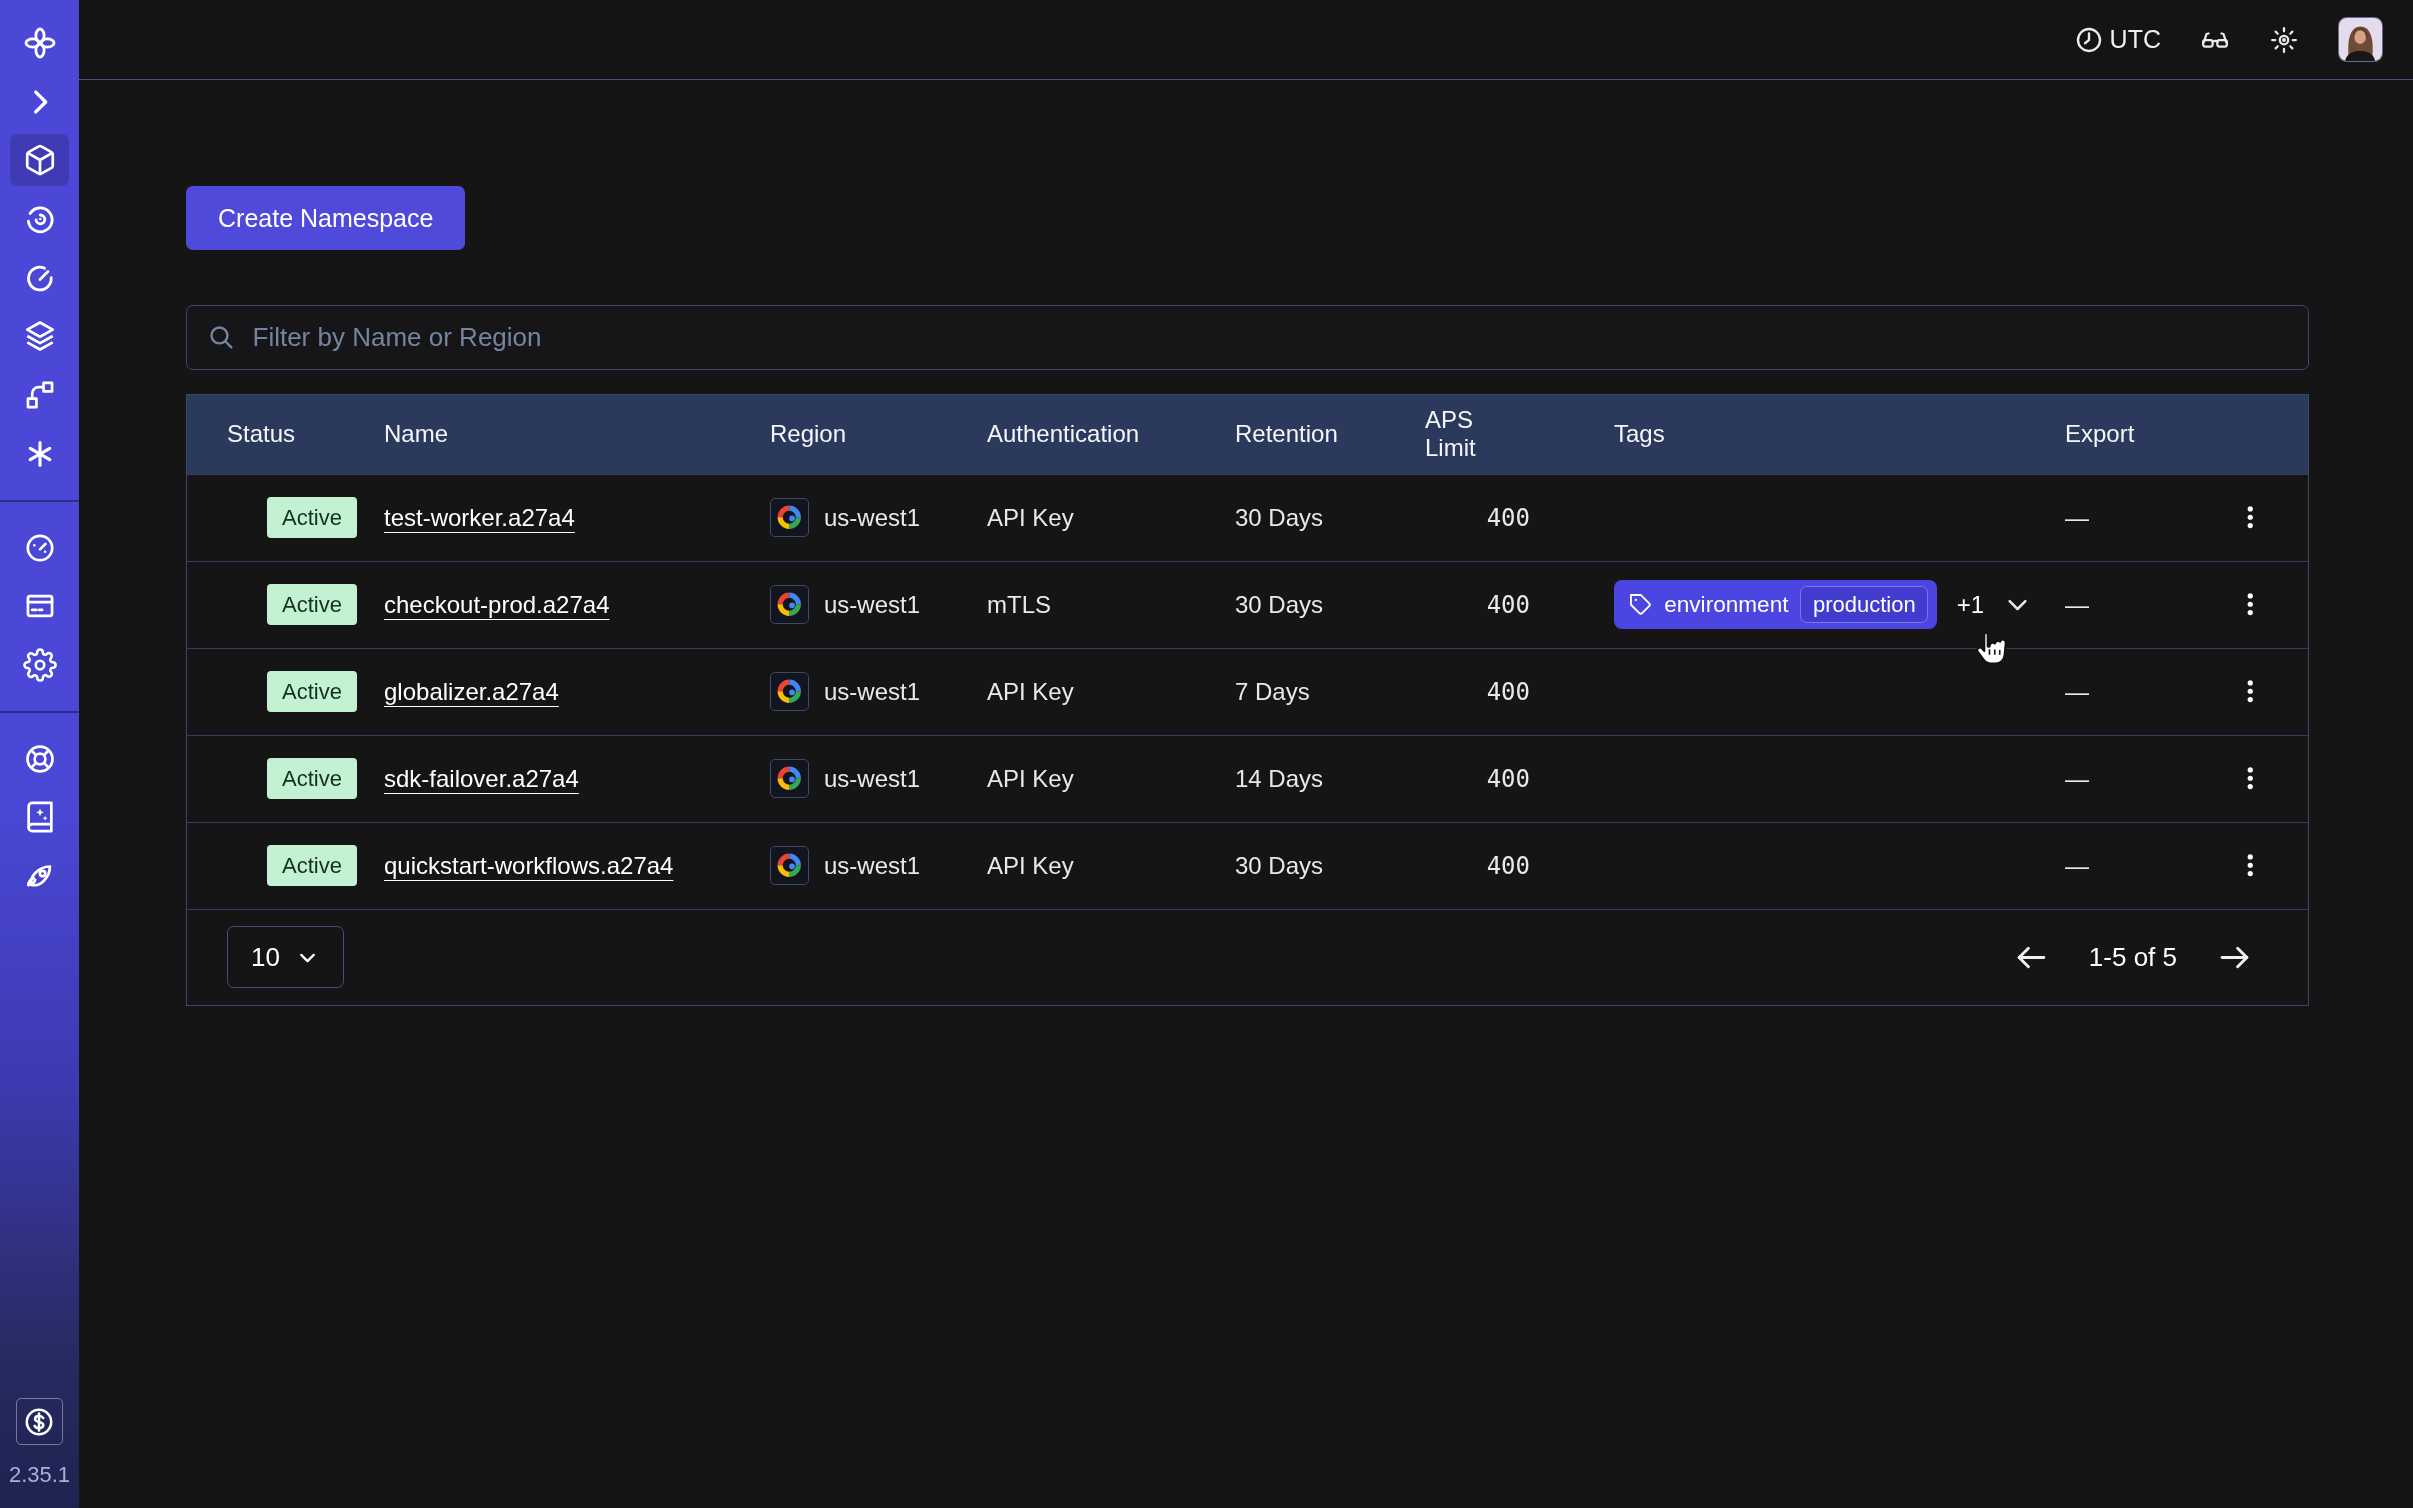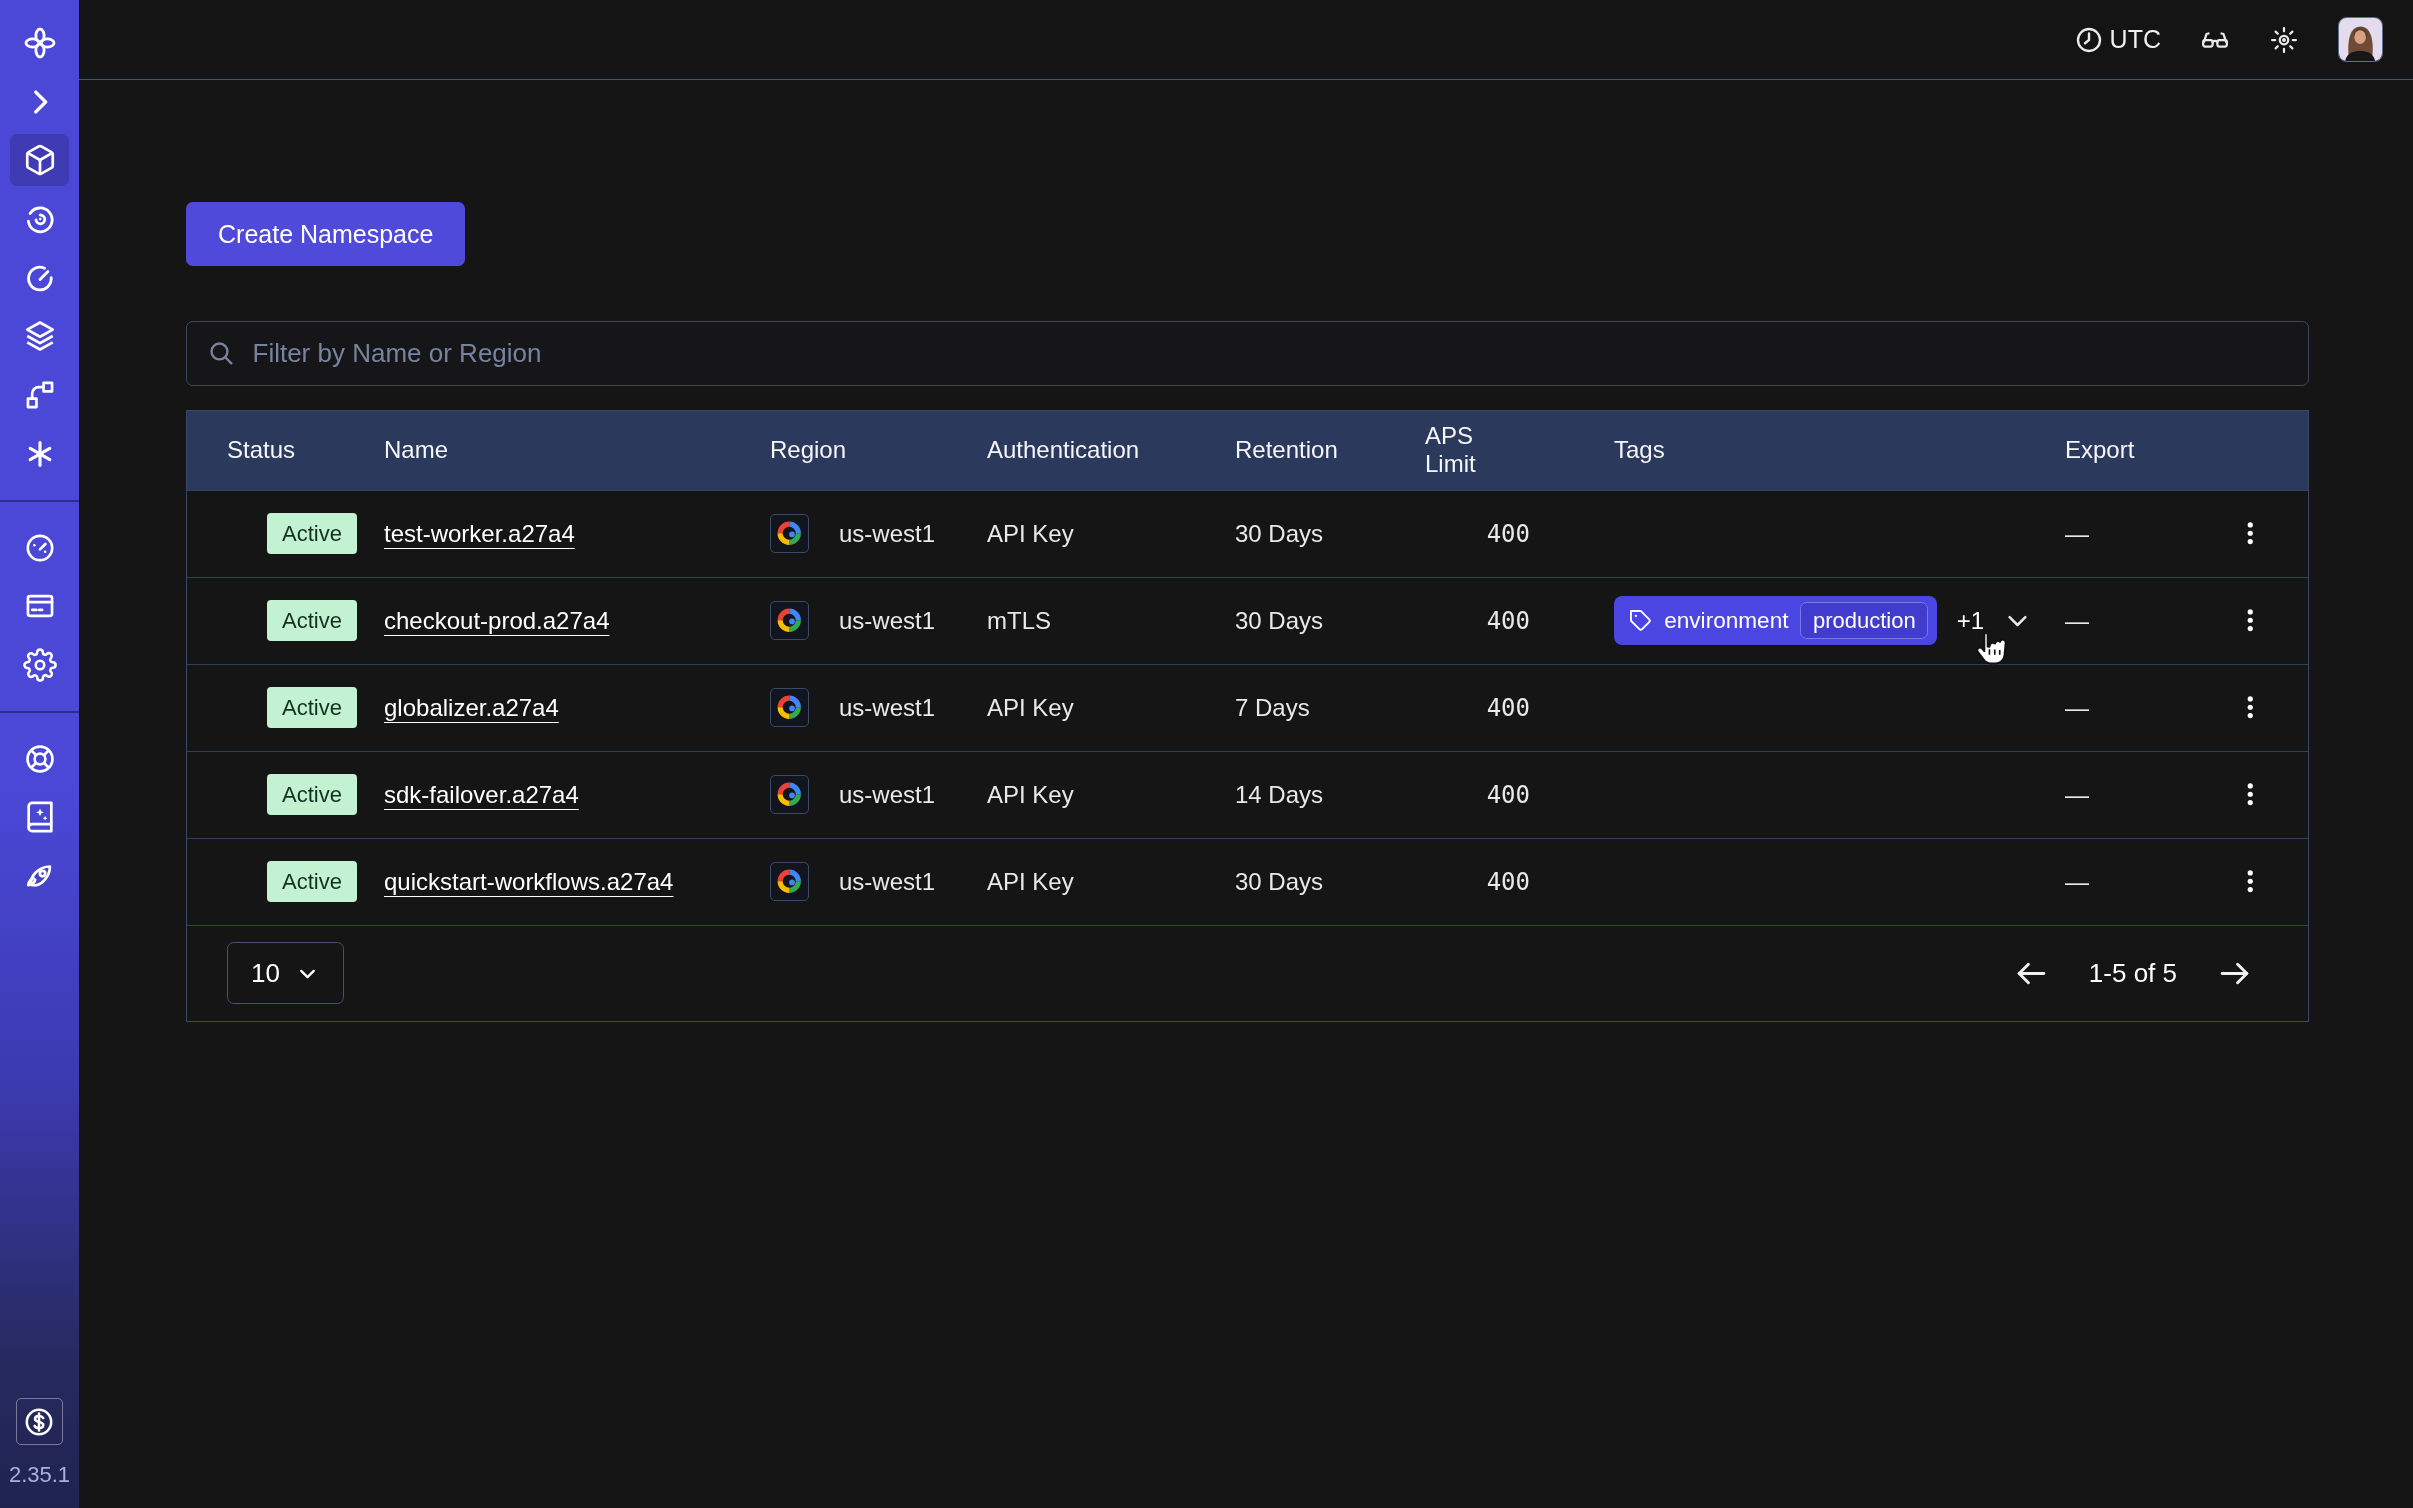--- a/index.html
+++ b/index.html
@@ -44,21 +44,21 @@
   .avatar { width:45px; height:45px; border-radius:8.4px; border:1.7px solid #5f6f92; overflow:hidden; cursor:pointer; flex:none; }
   .avatar svg { width:100%; height:100%; display:block; }
 
   
   .content { padding:0 104px 0 107px; }
   .page-head { display:flex; justify-content:space-between; align-items:flex-start; margin-top:101px; }
   h1 { margin:0; font-size:52px; font-weight:600; letter-spacing:-0.4px; color:#fafafa; }
   .subtitle { font-size:22px; color:#8494b2; margin-top:13.4px; }
   .create-btn {
     background:#4f4ada; color:#fff; border:none; border-radius:6.7px; cursor:pointer;
-    height:64px; padding:0 32px; font-size:25px; font-family:inherit; margin-top:21px;
+    height:64px; padding:0 32px; font-size:25px; font-family:inherit; margin-top:5px;
   }
 
   .filter {
     margin-top:55px; height:65px; border:1.7px solid #3b4764; border-radius:6.7px; background:#161618;
     display:flex; align-items:center; gap:15px; padding:0 20px;
   }
   .filter svg { width:28.5px; height:28.5px; flex:none; }
   .filter input {
     flex:1; background:transparent; border:none; outline:none;
     color:#e8e8e8; font-size:26px; font-family:inherit;
@@ -72,21 +72,21 @@
     grid-template-columns:157px 386px 217px 248px 190px 105px 84px 451px 126px 119px;
     align-items:center; padding-left:40px;
   }
   .thead { height:79px; background:#2b3a5c; font-size:24px; font-weight:500; color:#f5f6fa; }
   .trow { height:87px; font-size:24px; border-top:1.7px solid #323f5d; color:#e9e9ec; }
   .badge {
     display:inline-block; background:#c3f2d3; color:#14301f;
     font-size:22px; font-weight:500; padding:7.5px 15px; border-radius:4px;margin-left:40px;
   }
   .ns-link { color:#fff; text-decoration:underline; text-underline-offset:5.9px; text-decoration-thickness:1.3px; cursor:pointer; }
-  .region-cell { display:flex; align-items:center; gap:30px; }
+  .region-cell { display:flex; align-items:center; gap:15px; }
   .gcp-box {
     width:39px; height:39px; border:1.7px solid #3b4a68; border-radius:5px; background:#12151d;
     display:flex; align-items:center; justify-content:center; flex:none;
   }
   .gcp-box svg { width:28.5px; height:28.5px; }
   .aps { font-family:"DejaVu Sans Mono", monospace; text-align:right; font-size:24px; }
   .thead .aps-h { text-align:left; font-family:"Liberation Sans", sans-serif; }
   .tags-cell { display:flex; align-items:center; gap:20px; }
   .chip {
     display:flex; align-items:center; gap:11.7px; background:#4b46e2; color:#fff;

